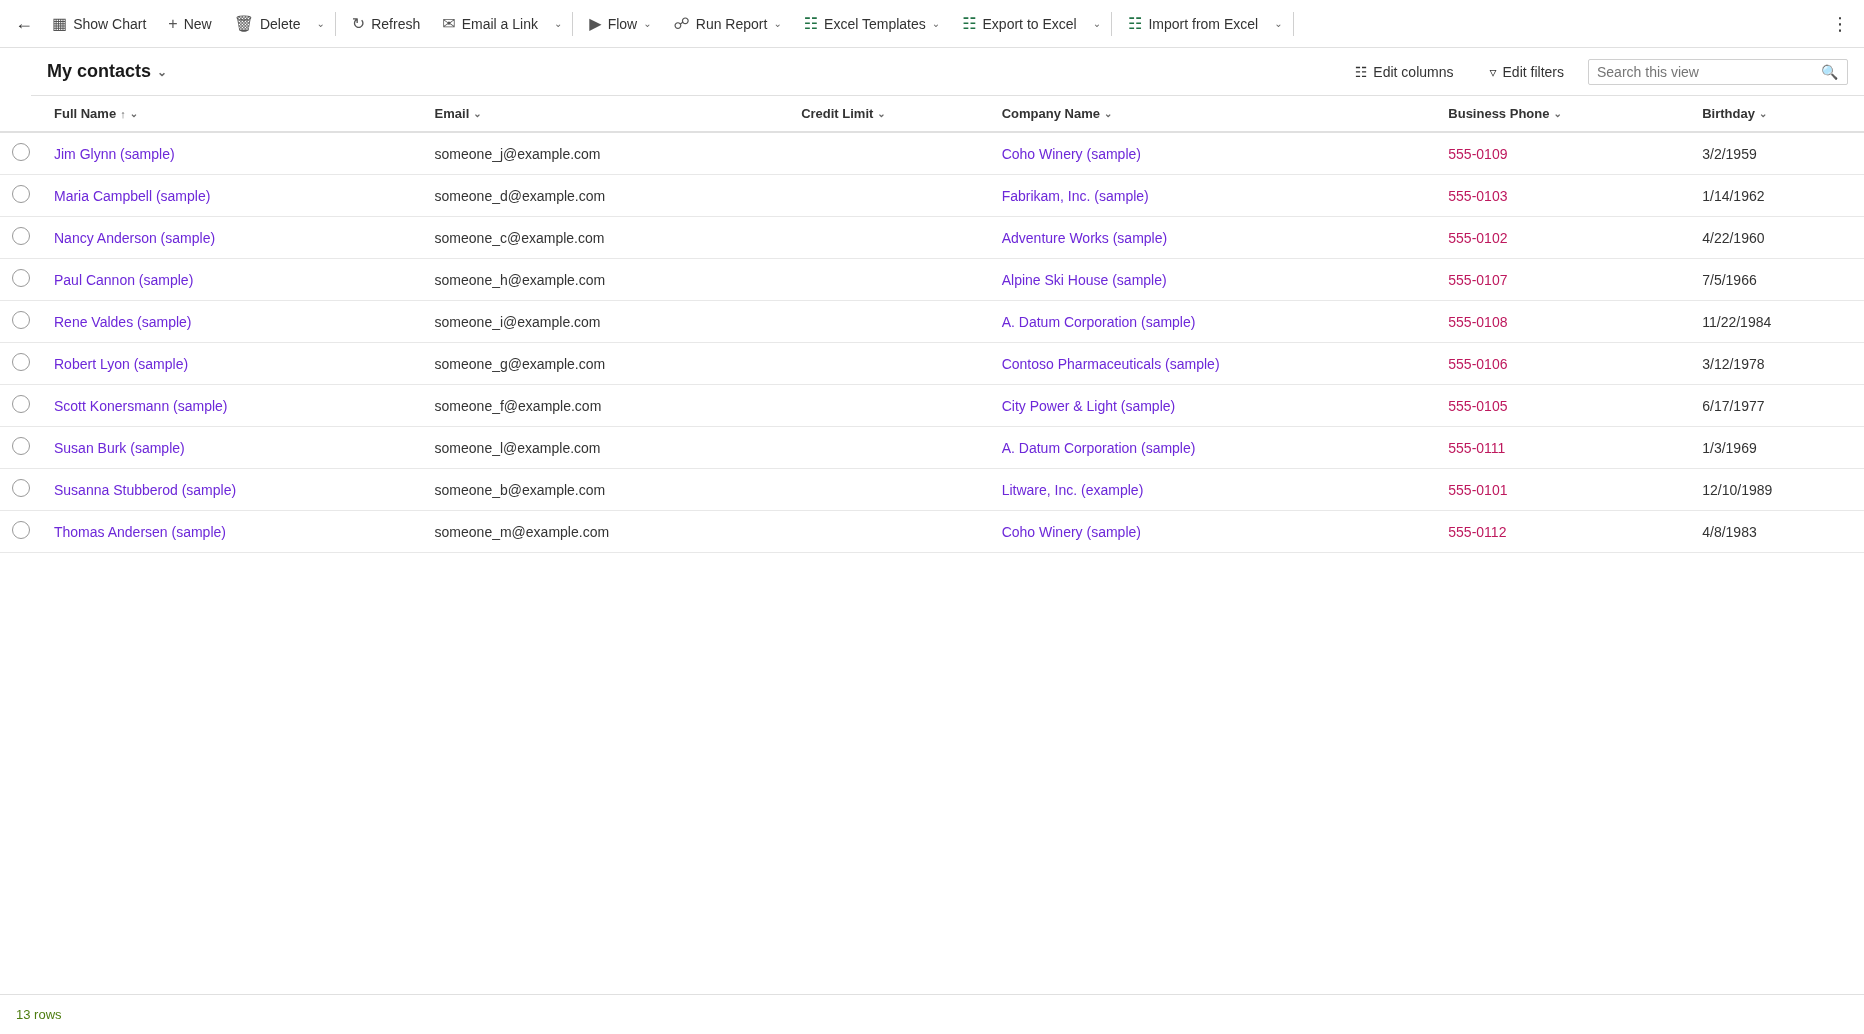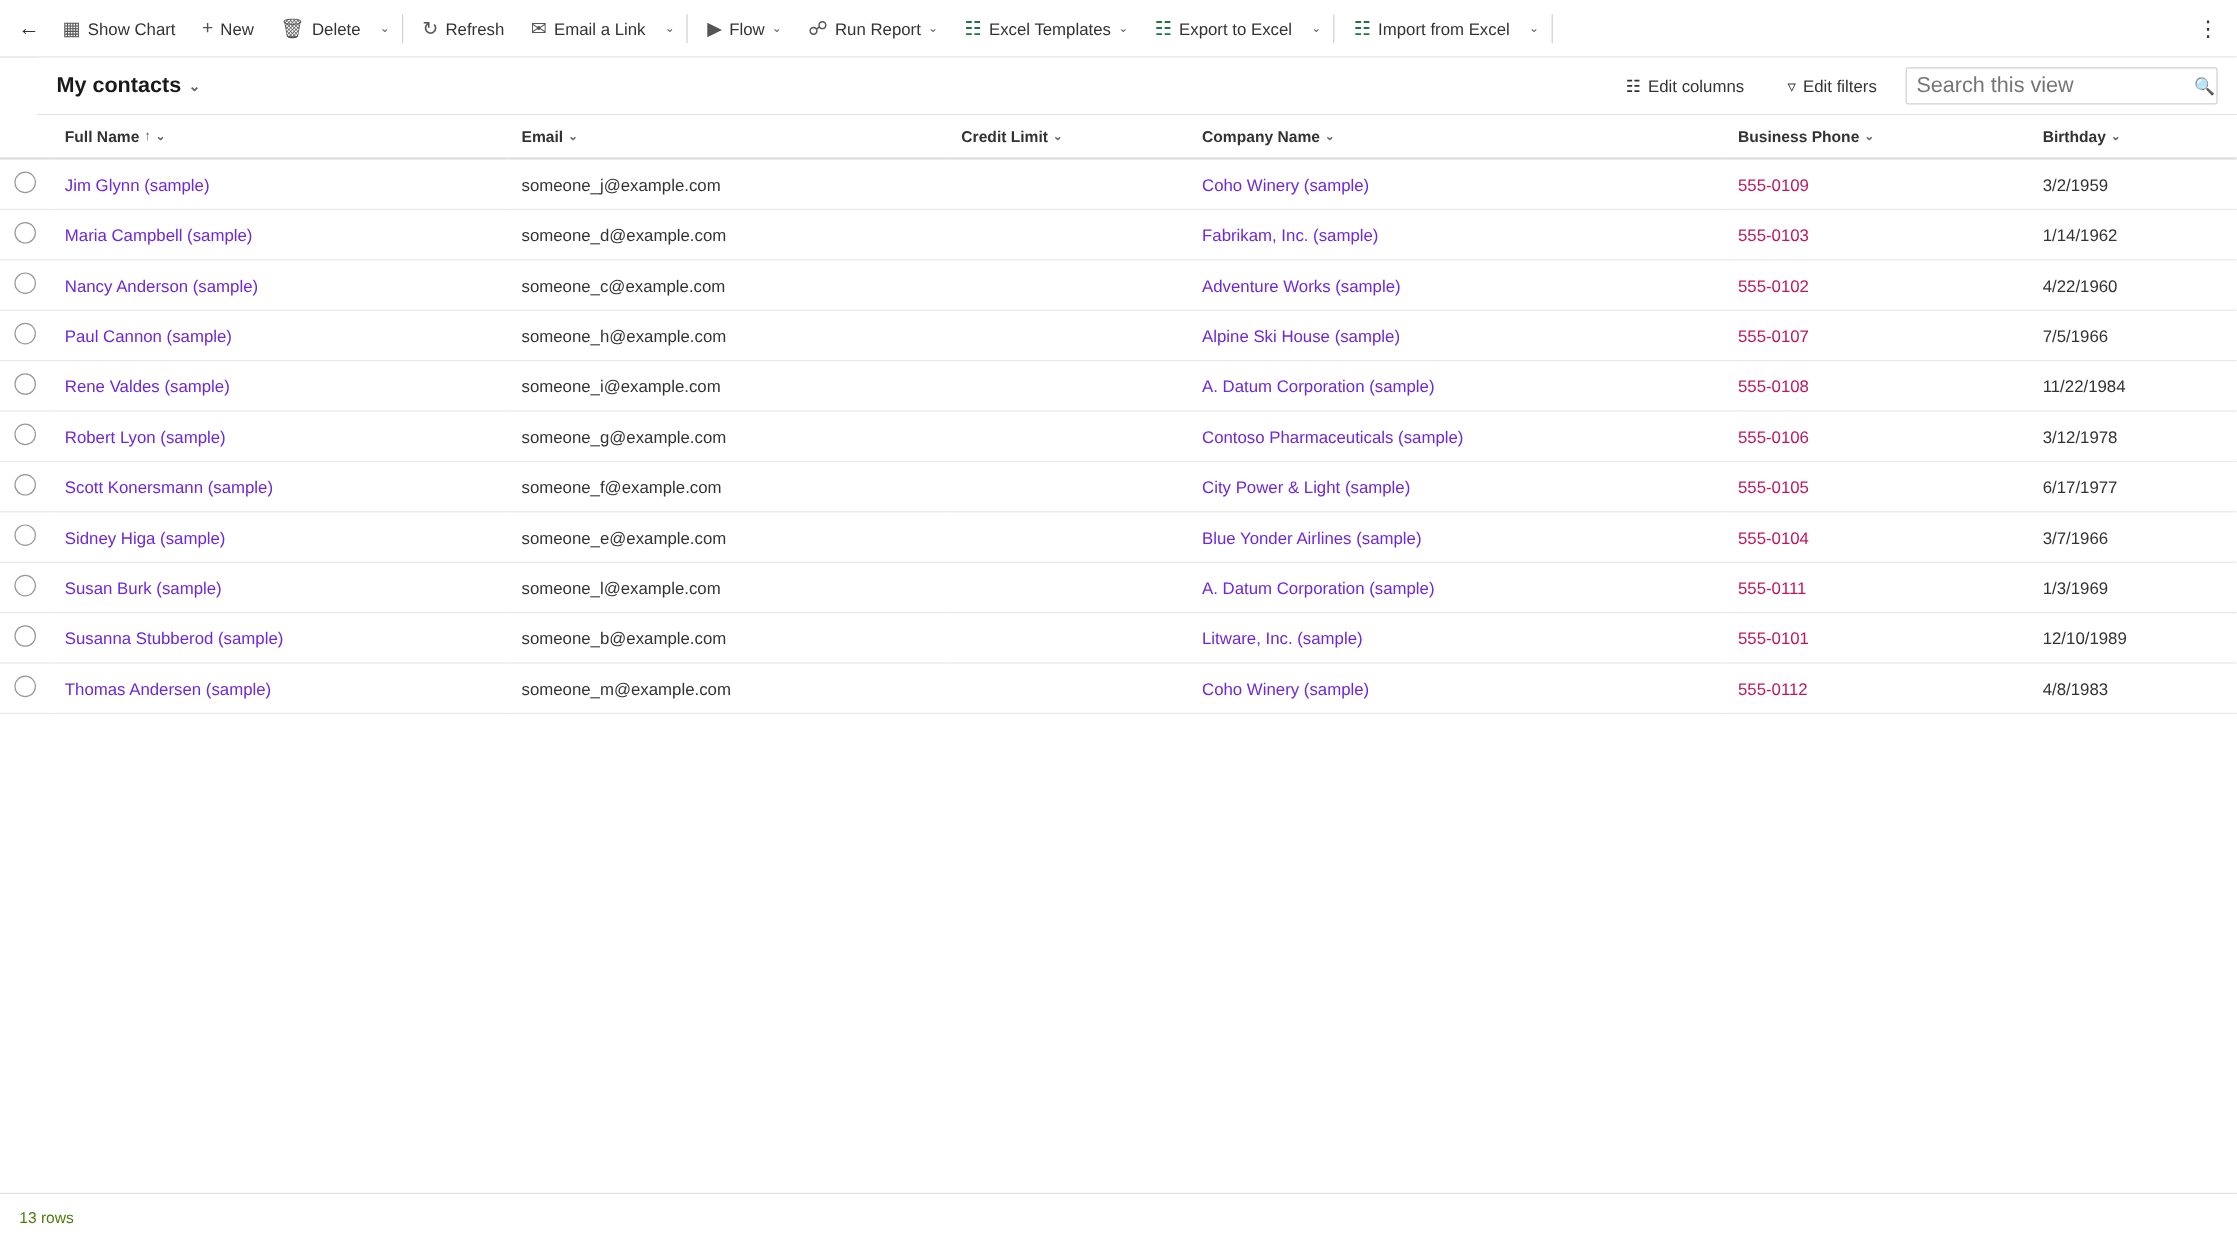--- a/index.html
+++ b/index.html
@@ -112,21 +112,21 @@
       align-items: center;
       border: 1px solid #d0d0d0;
       border-radius: 2px;
       padding: 4px 8px;
       width: 260px;
       background: #fff;
     }
     .search-box input {
       border: none;
       outline: none;
-      font-size: 18px;
+      font-size: 14px;
       color: #666;
       flex: 1;
       background: transparent;
     }
     .search-icon { color: #666; font-size: 14px; }
 
     
     .table-container {
       flex: 1;
       overflow: auto;
@@ -411,42 +411,33 @@
             <td class="checkbox-cell"><span class="row-checkbox"></span></td>
             <td><a class="link-text">Scott Konersmann (sample)</a></td>
             <td>someone_f@example.com</td>
             <td></td>
             <td><a class="link-text">City Power &amp; Light (sample)</a></td>
             <td><span class="phone-text">555-0105</span></td>
             <td>6/17/1977</td>
           </tr>
           <tr>
             <td class="checkbox-cell"><span class="row-checkbox"></span></td>
-            <td><a class="link-text">Sidney Higa (sample)</a></td>
-            <td>someone_e@example.com</td>
-            <td></td>
-            <td><a class="link-text">Blue Yonder Airlines (sample)</a></td>
-            <td><span class="phone-text">555-0104</span></td>
-            <td>3/7/1966</td>
-          </tr>
-          <tr>
-            <td class="checkbox-cell"><span class="row-checkbox"></span></td>
             <td><a class="link-text">Susan Burk (sample)</a></td>
             <td>someone_l@example.com</td>
             <td></td>
             <td><a class="link-text">A. Datum Corporation (sample)</a></td>
             <td><span class="phone-text">555-0111</span></td>
             <td>1/3/1969</td>
           </tr>
           <tr>
             <td class="checkbox-cell"><span class="row-checkbox"></span></td>
             <td><a class="link-text">Susanna Stubberod (sample)</a></td>
             <td>someone_b@example.com</td>
             <td></td>
-            <td><a class="link-text">Litware, Inc. (sample)</a></td>
+            <td><a class="link-text">Litware, Inc. (example)</a></td>
             <td><span class="phone-text">555-0101</span></td>
             <td>12/10/1989</td>
           </tr>
           <tr>
             <td class="checkbox-cell"><span class="row-checkbox"></span></td>
             <td><a class="link-text">Thomas Andersen (sample)</a></td>
             <td>someone_m@example.com</td>
             <td></td>
             <td><a class="link-text">Coho Winery (sample)</a></td>
             <td><span class="phone-text">555-0112</span></td>

